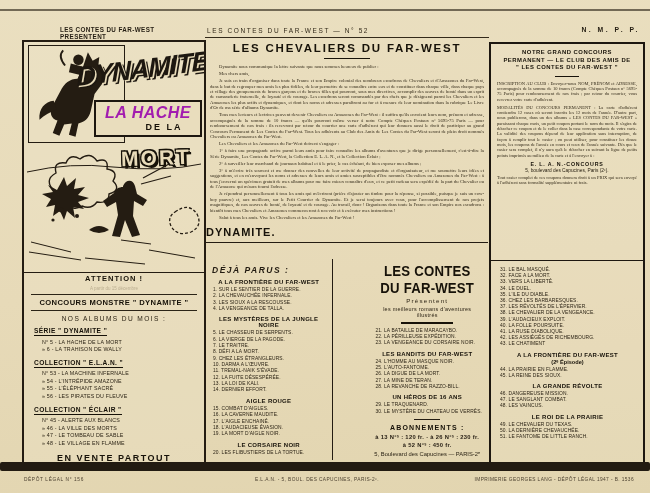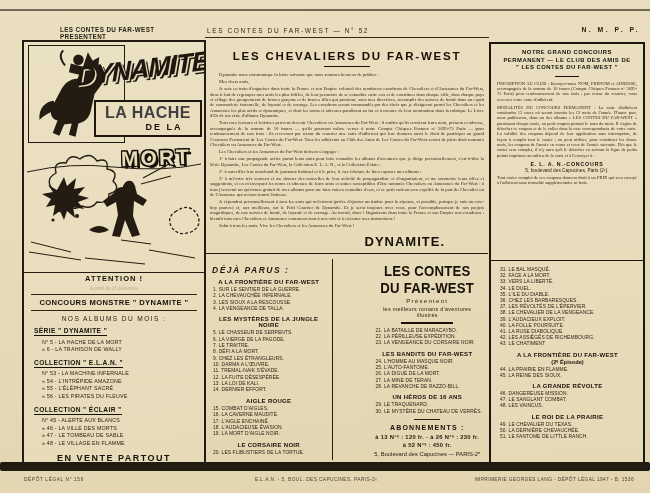--- a/index.html
+++ b/index.html
@@ -24,46 +24,46 @@
   
   .left-box{position:absolute;left:22px;top:40px;width:180px;height:420px;border:2px solid #241c12;background:rgba(240,232,206,.25);}
   .cover{position:absolute;top:0;left:0;right:0;height:230px;border-bottom:1.5px solid #241c12;overflow:hidden;}
   .horse-frame{position:absolute;left:4px;top:3px;width:95px;height:96px;border:1.5px solid #241c12;}
   .horse-frame svg{width:100%;height:100%;}
   .dyn-logo{position:absolute;left:52px;top:12px;width:130px;text-align:center;
     font-weight:900;font-style:italic;font-size:27px;letter-spacing:-1px;color:#1d1710;
     transform:rotate(-7deg) skewX(-6deg);
     text-shadow:1.5px 1.5px 0 #e7dab8,3px 3px 0 #1d1710;}
   .title-box{position:absolute;left:70px;top:58px;width:104px;border:2.5px solid #1d1710;background:#e9ddbd;text-align:center;padding:2px 0 3px 0;}
-  .title-box .l1{font-weight:900;font-size:16px;letter-spacing:.5px;color:#404040;}
+  .title-box .l1{font-weight:900;font-size:16px;letter-spacing:.5px;color:#a21caf;font-style:italic;}
   .title-box .l2{font-weight:900;font-size:9px;letter-spacing:2px;color:#171209;padding-left:32px;}
   .mort{position:absolute;left:86px;top:104px;width:92px;text-align:center;
     font-weight:900;font-size:21px;letter-spacing:2px;color:#e7dab8;transform:rotate(-2deg);
     text-shadow:-1.4px -1.4px 0 #171209,1.4px -1.4px 0 #171209,-1.4px 1.4px 0 #171209,1.4px 1.4px 0 #171209,2.6px 2.6px 0 #171209;}
   .explosion{position:absolute;left:0;top:104px;width:100%;height:126px;}
   .explosion svg{width:100%;height:100%;}
 
   .left-list{position:absolute;top:232px;left:0;right:0;bottom:0;text-align:center;}
   .attention{font-weight:900;font-size:7.5px;letter-spacing:1px;margin-top:0;color:#171209;}
   .faint-line{font-size:4.5px;color:#6b5d40;opacity:.38;margin-top:3px;filter:blur(.2px);}
   .lrule{border-top:1.2px solid #2b2417;margin:3px 7px;}
   .concours{font-weight:900;font-size:7.6px;letter-spacing:.4px;color:#171209;}
   .albums-hdr{font-size:6.6px;letter-spacing:1.4px;margin:4px 0 1px 0;color:#2b2315;}
   .albums{text-align:left;padding:0 6px 0 10px;}
   .albums .sec-title{font-weight:900;font-size:6.6px;letter-spacing:.4px;color:#171209;margin:5px 0 2.5px 0;display:table;border-bottom:1px solid #171209;padding-bottom:1px;}
   .albums .item{font-size:5.3px;letter-spacing:.2px;line-height:7.6px;padding-left:8px;white-space:nowrap;color:#2b2315;}
   .vente{font-weight:900;font-size:9px;letter-spacing:1.5px;margin-top:6px;color:#171209;}
 
   
   .center-col{position:absolute;left:206px;top:42px;width:282px;height:418px;}
-  .headline{text-align:center;font-weight:900;font-size:11.5px;letter-spacing:1.8px;color:#171209;margin-top:8px;}
+  .headline{text-align:center;font-weight:900;font-size:11.5px;letter-spacing:1.8px;color:#171209;margin-top:0;}
   .headline-rule{width:46px;border-top:1.4px solid #171209;margin:4px auto 5px auto;}
   .letter{height:160px;overflow:hidden;font-family:"Liberation Serif",serif;font-size:4.7px;line-height:5.45px;text-align:justify;color:#332a19;padding:0 4px;}
   .letter .para{text-indent:9px;margin-bottom:1.6px;}
-  .signature{text-align:right;font-weight:900;font-size:13px;letter-spacing:1px;color:#171209;padding-right:43px;margin-top:2px;}
+  .signature{text-align:left;font-weight:900;font-size:11px;letter-spacing:1px;color:#171209;padding-right:43px;margin-top:2px;}
   .center-rule{border-top:1.4px solid #241c12;margin-top:4px;}
   .sub-cols{position:absolute;top:217px;bottom:0;left:0;right:0;display:flex;gap:32px;}
   .deja{width:126px;border-right:1.2px solid #241c12;padding:4px 5px 0 4px;}
   .deja-hdr{font-weight:bold;font-style:italic;font-size:8.5px;letter-spacing:1.5px;color:#241c12;margin:2px 0 3px 2px;}
   .catalog .sec-title{font-weight:900;font-size:6px;letter-spacing:.3px;text-align:center;color:#171209;margin:4px 0 2px 0;}
   .catalog .sec-subtitle{font-weight:900;font-size:5.6px;text-align:center;color:#171209;margin:-1px 0 2px 0;}
   .catalog .item{font-size:4.9px;line-height:6.35px;letter-spacing:.1px;white-space:nowrap;color:#2b2315;padding-left:3px;}
   .contes{flex:1;padding:3px 6px 0 7px;}
   .contes-title{font-weight:900;font-size:13.2px;letter-spacing:.2px;text-align:center;color:#171209;transform:scaleY(1.15);margin-top:2px;}
   .contes-sub1{font-size:6.2px;letter-spacing:1.2px;text-align:center;margin-top:3px;color:#2b2315;}

